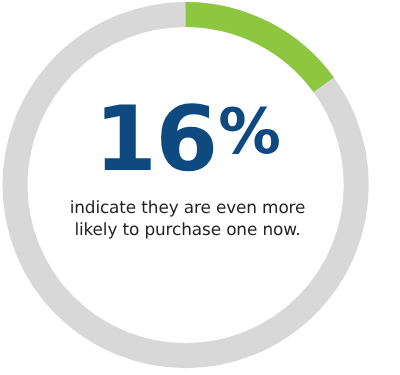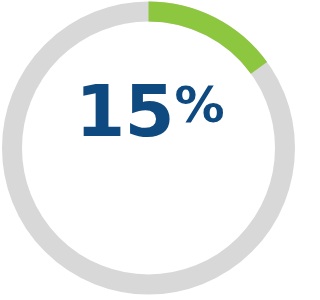--- a/index.html
+++ b/index.html
@@ -79,18 +79,19 @@
 
 <div id="infographic">
 
   <svg id="donut-chart" viewBox="0 0 300 300" xmlns="http://www.w3.org/2000/svg">
     <circle id="donut-track" cx="148.5" cy="148" r="136.5" fill="none" stroke="#d8d8d8" stroke-width="20"></circle>
     <circle id="donut-value" cx="148.5" cy="148" r="136.5" fill="none" stroke="#8dc63f" stroke-width="20" stroke-dasharray="128.64821916450202 857.6547944300136" stroke-dashoffset="0" transform="rotate(-90 148.5 148)"></circle>
   </svg>
 
   <div id="center-content">
     <div id="stat-value-row">
-      <span id="stat-number">15</span>
+      <span id="stat-number">16</span>
       <span id="stat-unit">%</span>
     </div>
+    <div id="stat-caption">indicate they are even more likely to purchase one now.</div>
   </div>
 
 </div>
 
 </body></html>

